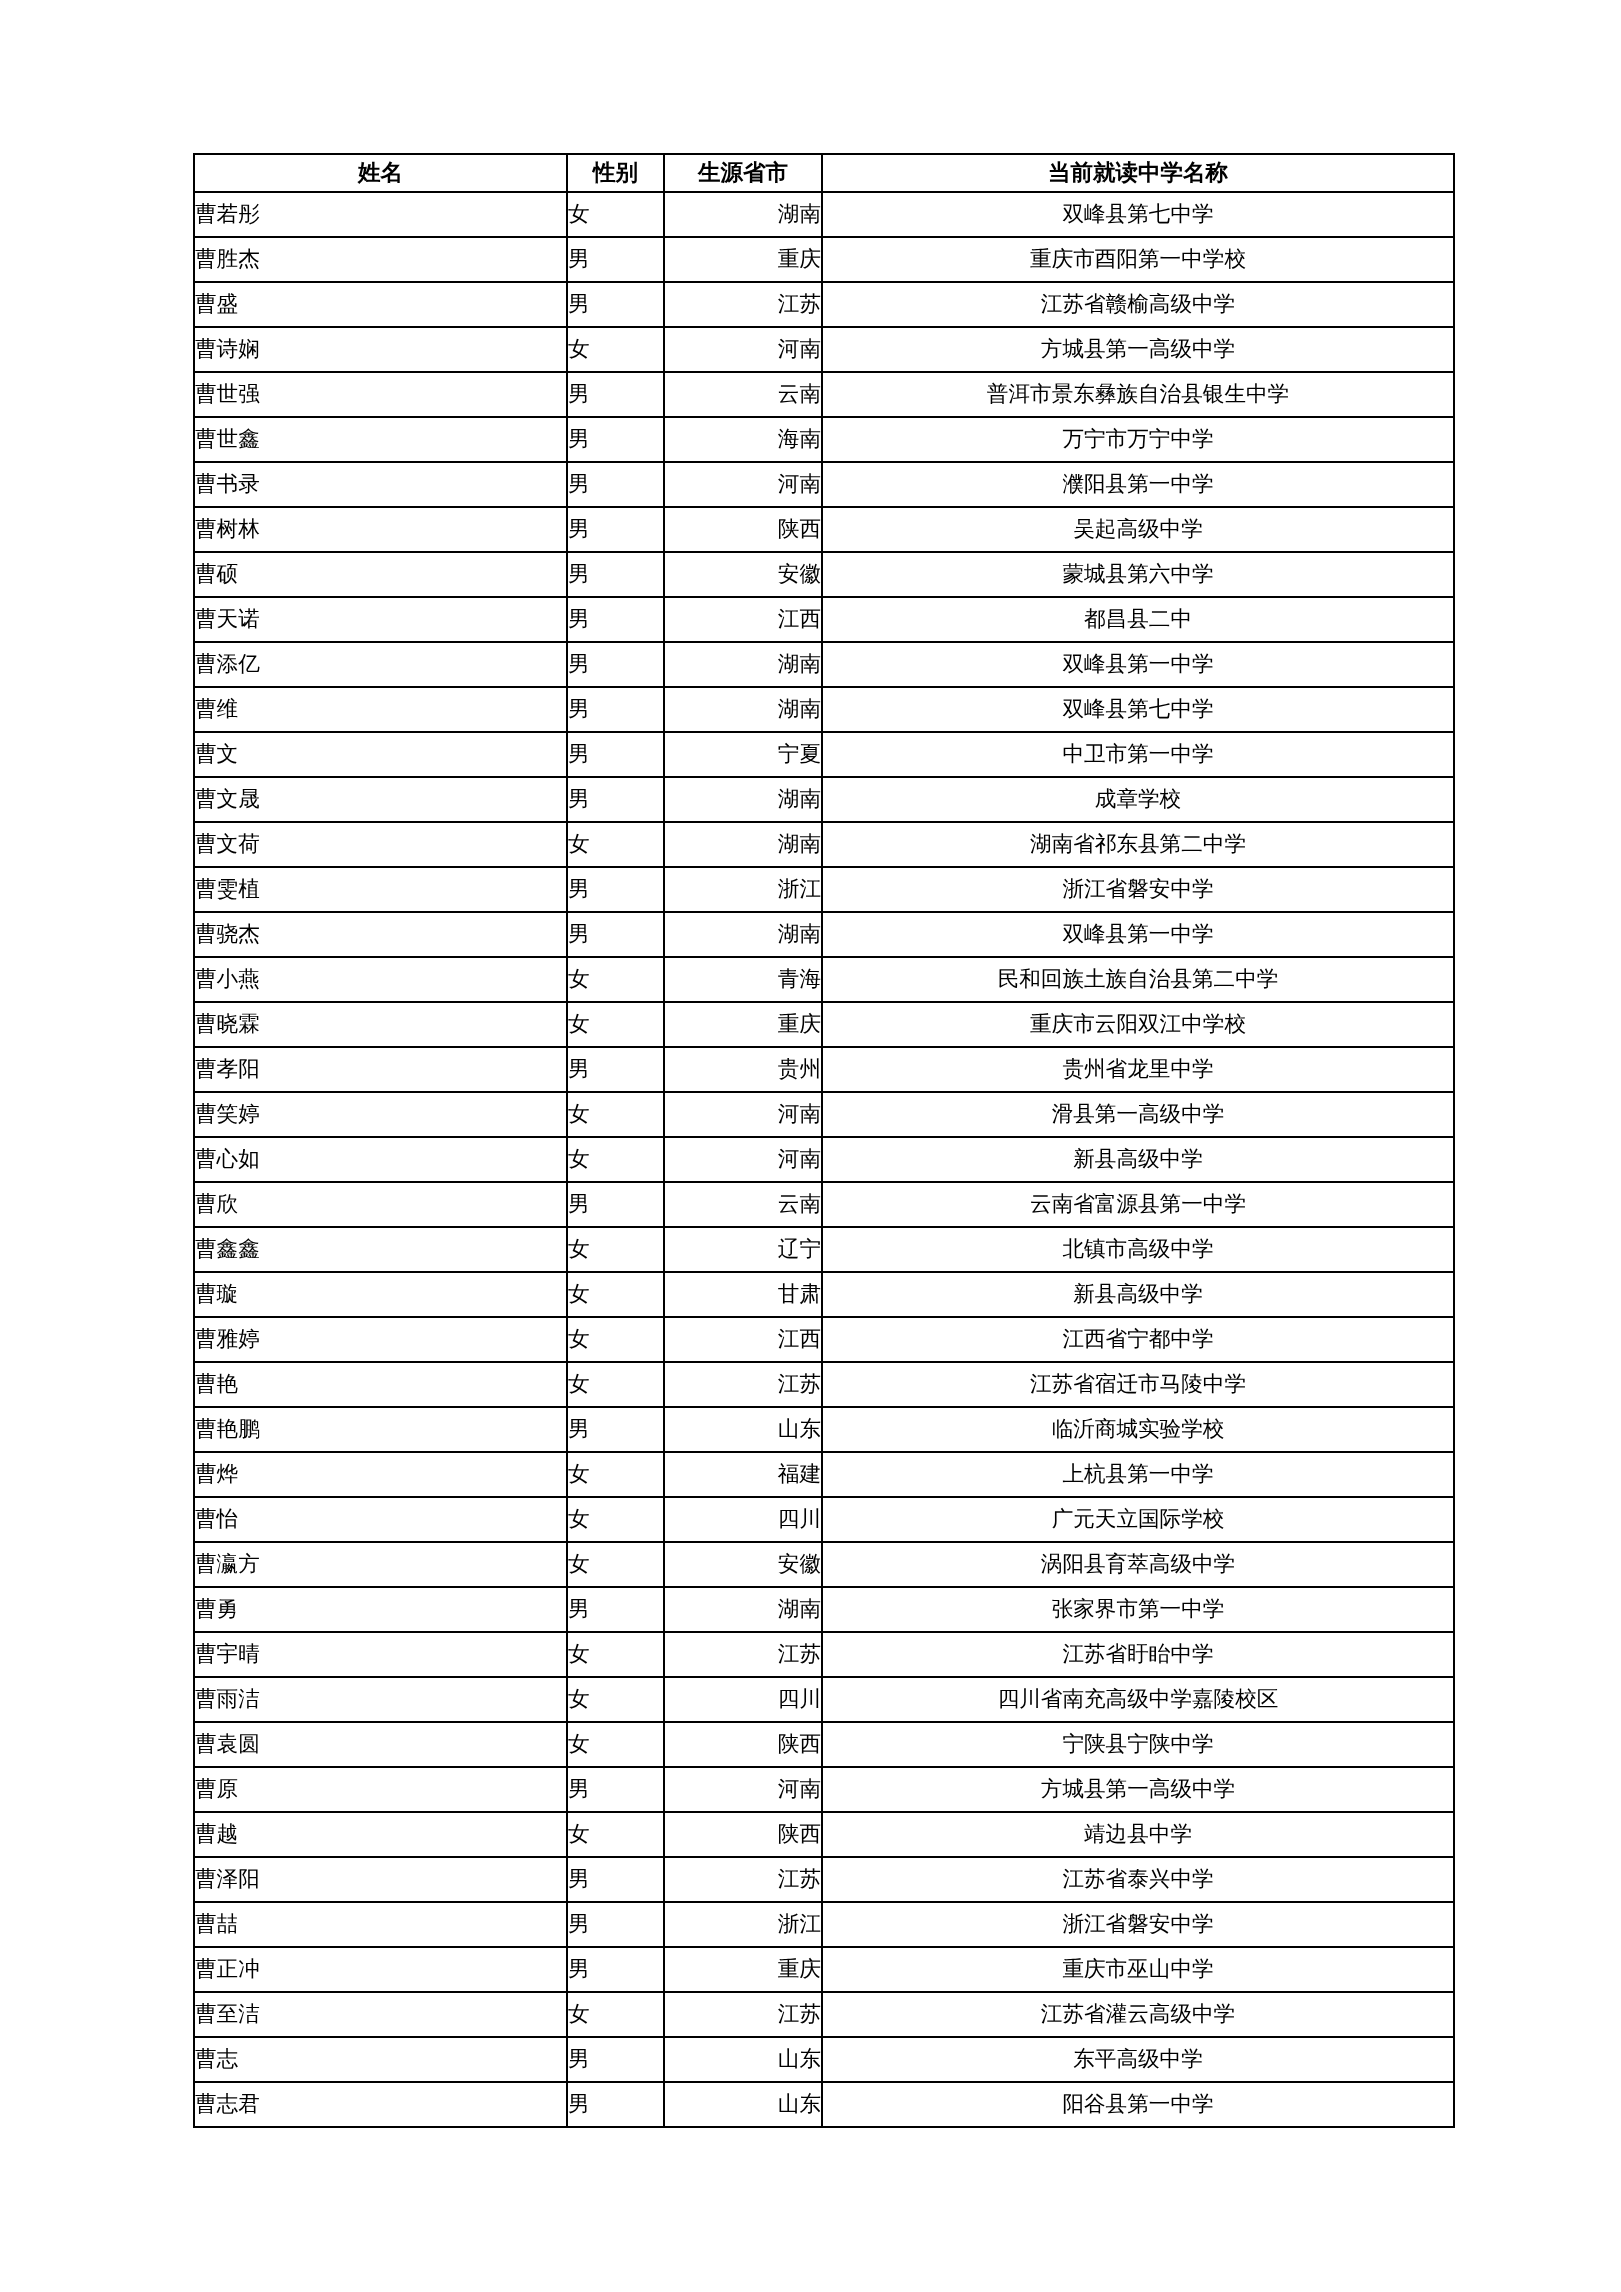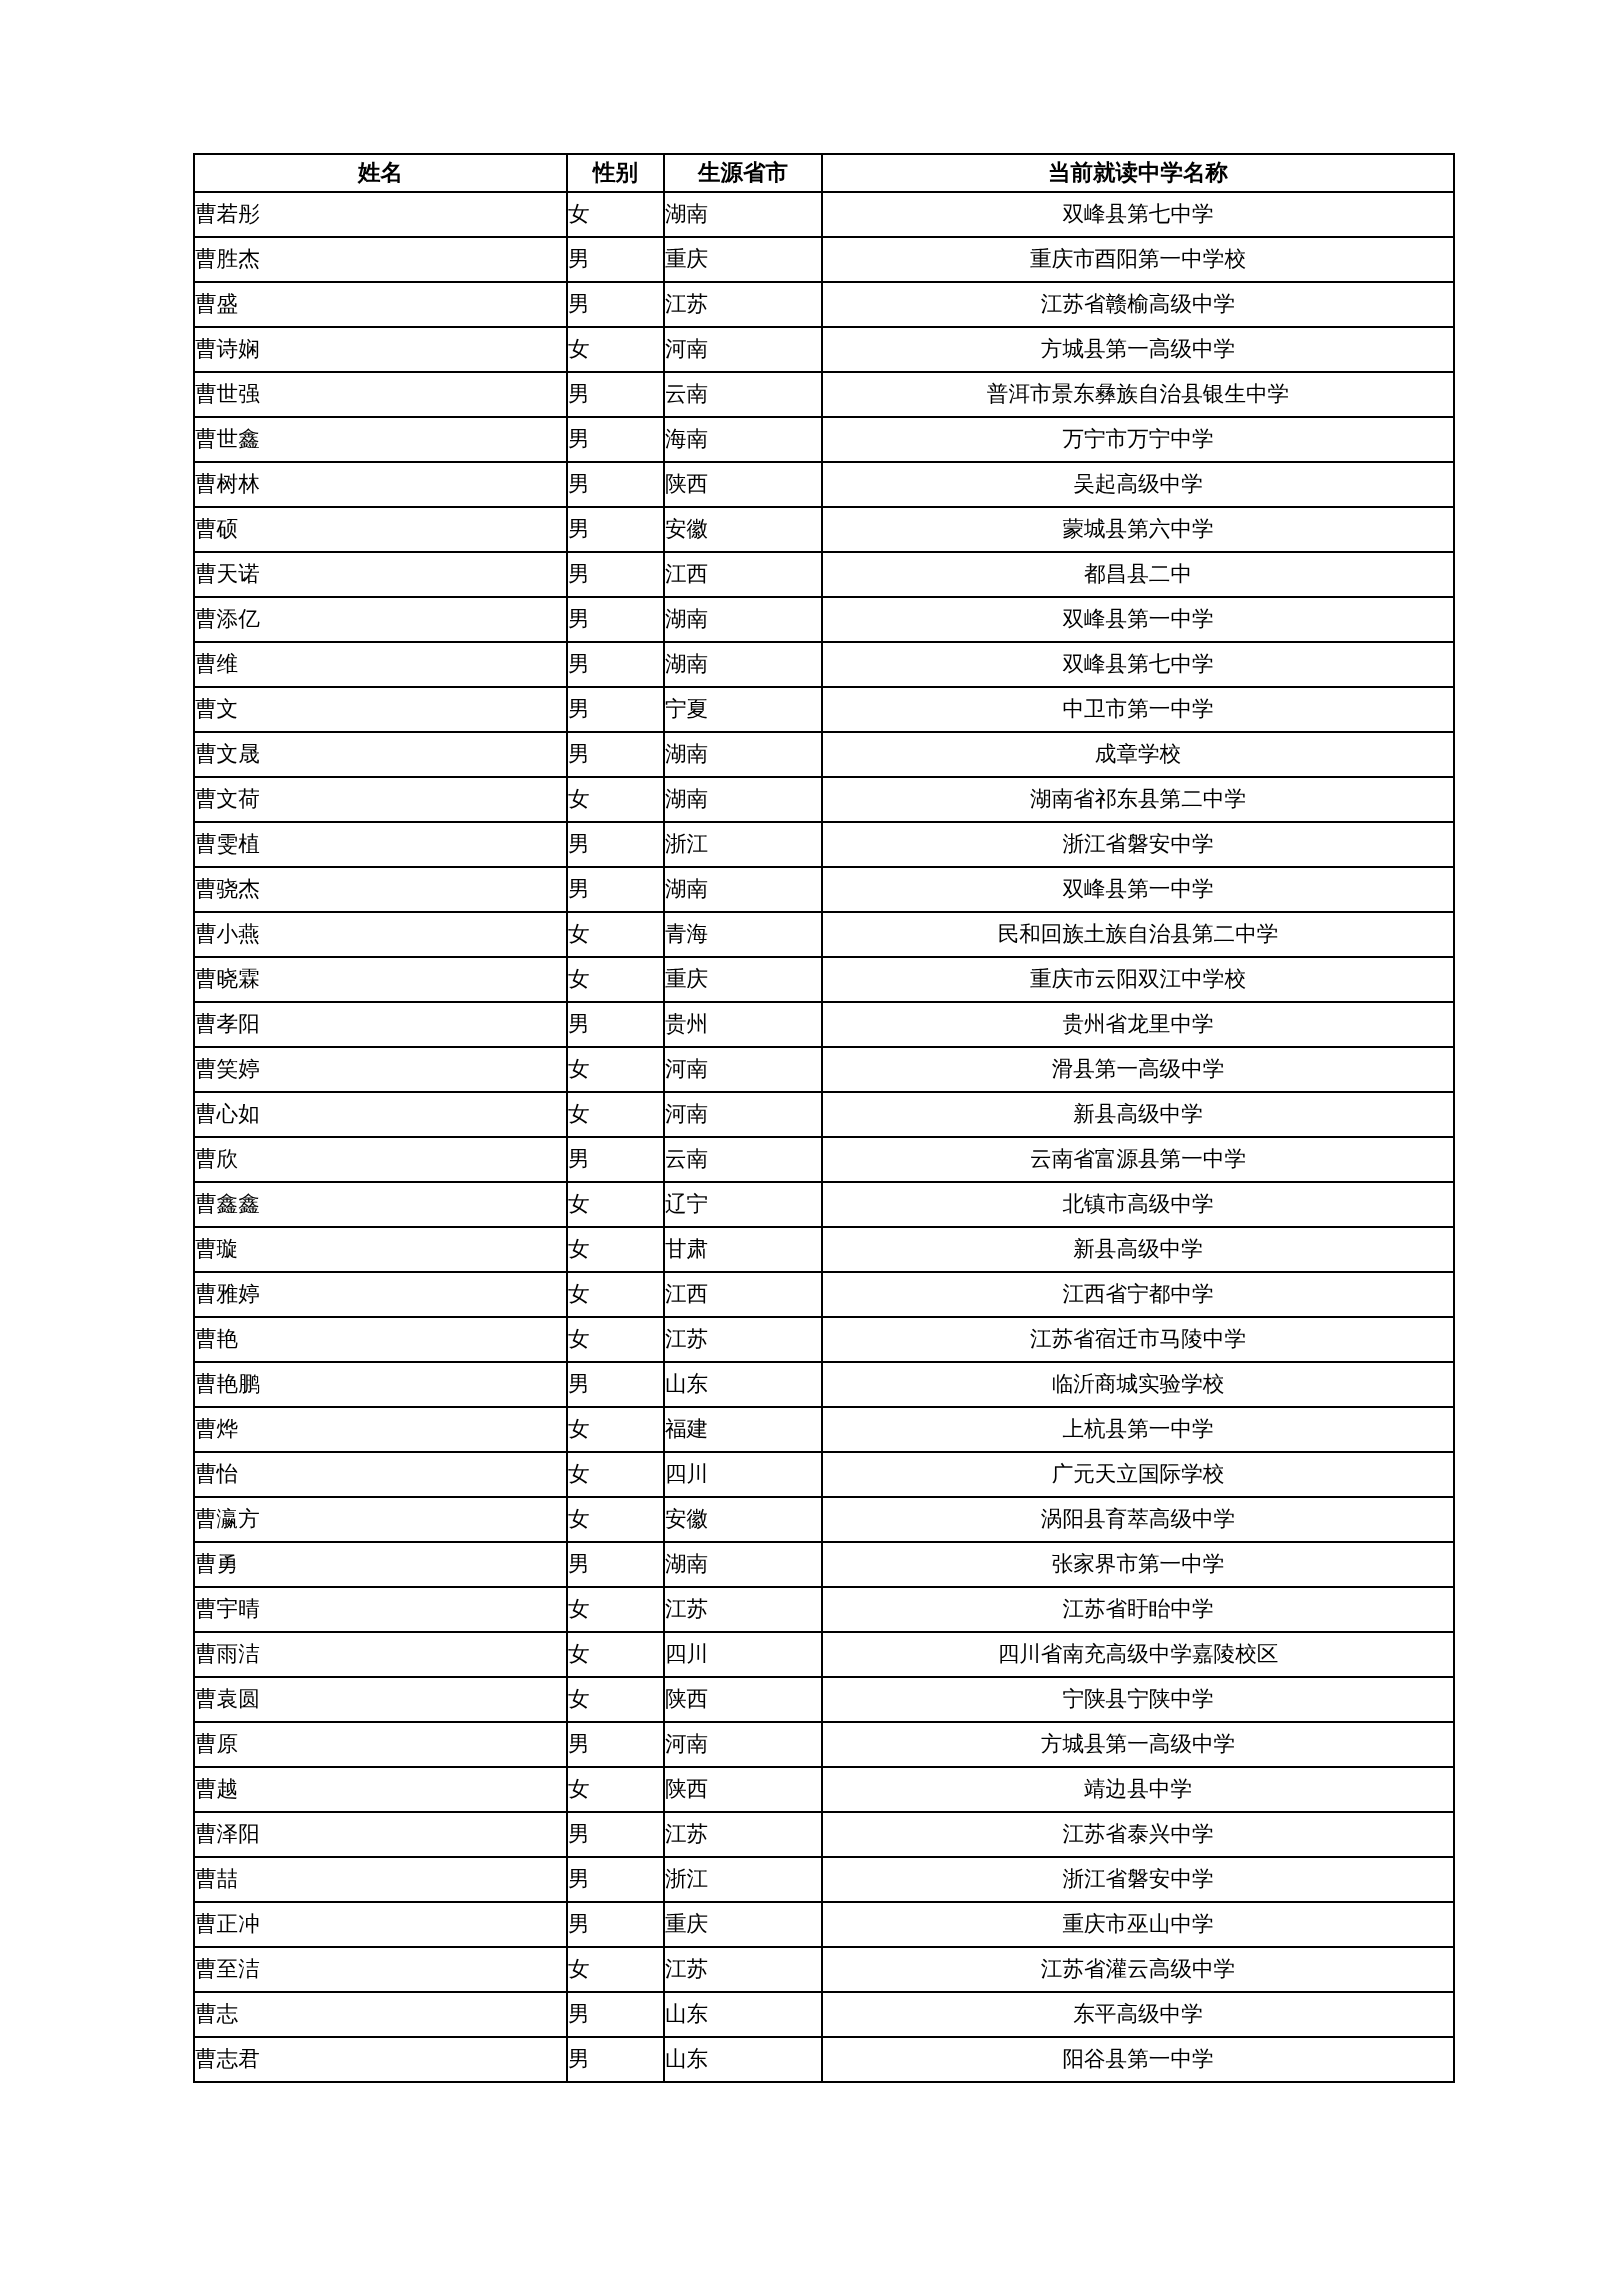--- a/index.html
+++ b/index.html
@@ -42,21 +42,21 @@
     font-weight: bold;
     text-align: center;
     font-size: 22.5px;
     border-bottom: 2.9px solid #000000;
   }
   table.roster tbody tr {
     height: 45px;
   }
   td.col-name    { padding-left: 13.7px; text-align: left; }
   td.col-gender  { padding-left: 9.8px; text-align: left; }
-  td.col-province{ padding-left: 11.8px; text-align: left; }
+  td.col-province{ padding-left: 11.8px; text-align: right; }
   td.col-school  { padding-left: 14.7px; text-align: center; }
 </style>
 </head>
 <body>
 
 <div class="sheet">
   <table class="roster">
     <colgroup>
       <col style="width:373px">
       <col style="width:97px">
@@ -102,20 +102,26 @@
           <td class="col-province">云南</td>
           <td class="col-school">普洱市景东彝族自治县银生中学</td>
         </tr>
         <tr>
           <td class="col-name">曹世鑫</td>
           <td class="col-gender">男</td>
           <td class="col-province">海南</td>
           <td class="col-school">万宁市万宁中学</td>
         </tr>
         <tr>
+          <td class="col-name">曹书录</td>
+          <td class="col-gender">男</td>
+          <td class="col-province">河南</td>
+          <td class="col-school">濮阳县第一中学</td>
+        </tr>
+        <tr>
           <td class="col-name">曹树林</td>
           <td class="col-gender">男</td>
           <td class="col-province">陕西</td>
           <td class="col-school">吴起高级中学</td>
         </tr>
         <tr>
           <td class="col-name">曹硕</td>
           <td class="col-gender">男</td>
           <td class="col-province">安徽</td>
           <td class="col-school">蒙城县第六中学</td>

